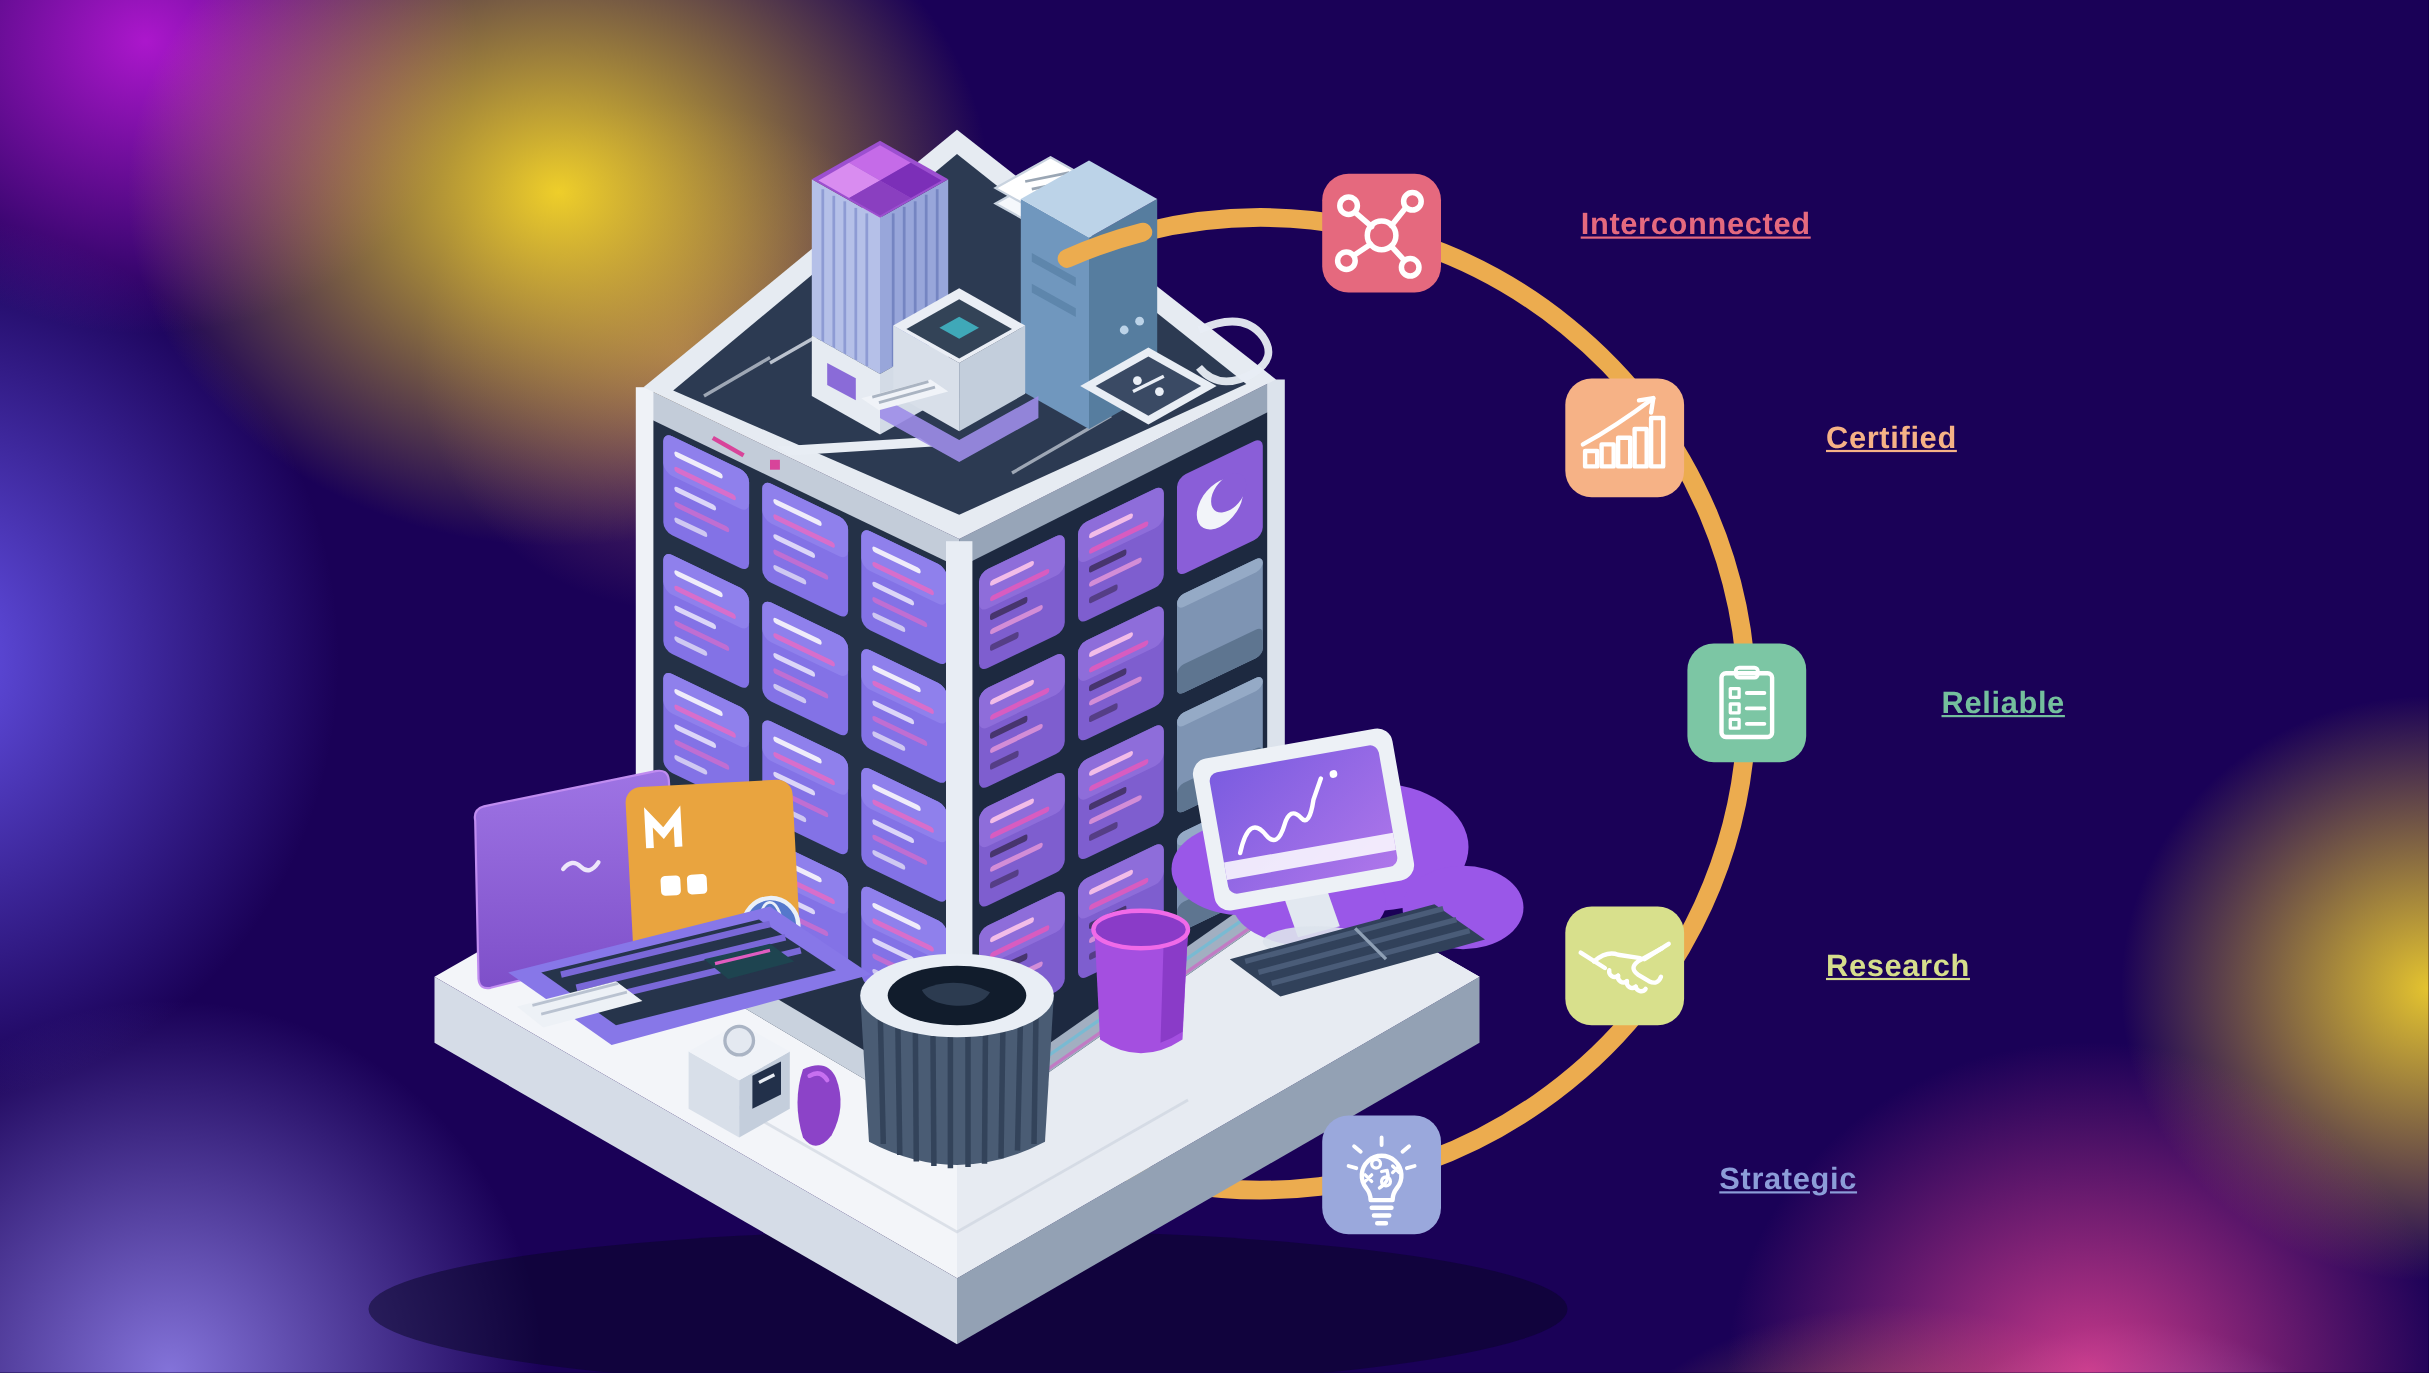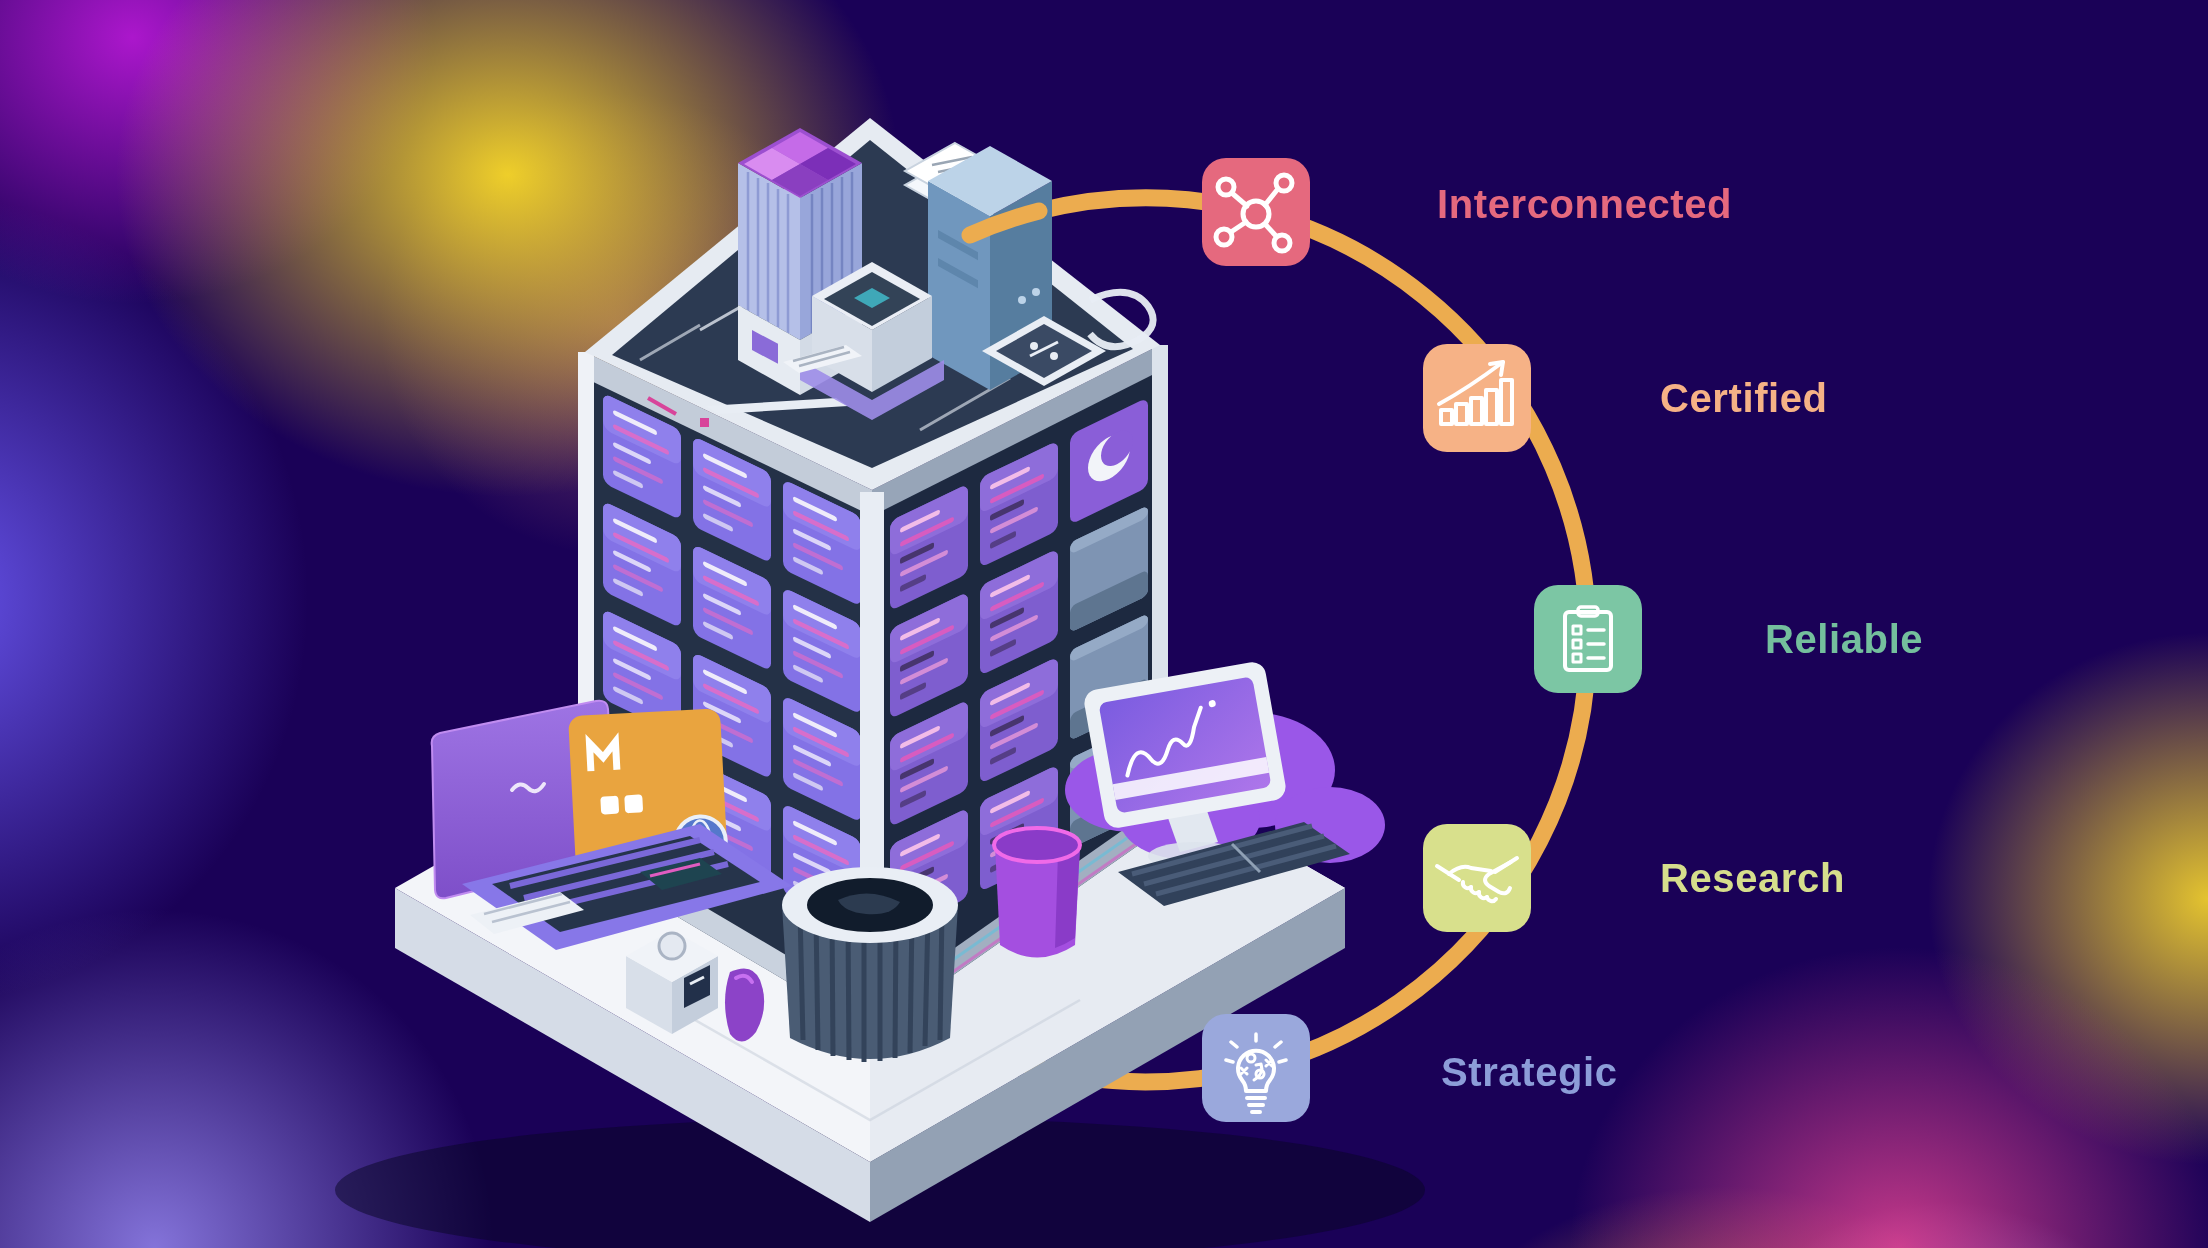--- a/index.html
+++ b/index.html
@@ -13,22 +13,22 @@
       radial-gradient(ellipse 520px 560px at -3% 48%, rgba(110,92,250,.9), rgba(110,92,250,0) 72%),
       radial-gradient(ellipse 470px 470px at 7% 100%, rgba(150,135,240,.85), rgba(150,135,240,0) 72%),
       radial-gradient(ellipse 470px 430px at 86% 100%, rgba(240,70,150,.8), rgba(240,70,150,0) 70%),
       radial-gradient(ellipse 400px 380px at 100% 72%, rgba(245,212,44,.92), rgba(245,212,44,0) 70%),
       radial-gradient(ellipse 430px 320px at 78% 113%, rgba(240,150,70,.85), rgba(240,150,70,0) 70%),
       radial-gradient(ellipse 320px 280px at 88% 112%, rgba(150,160,245,.9), rgba(150,160,245,0) 70%);
     font-family:"Liberation Sans",sans-serif;
   }
   .scene svg{position:absolute;left:0;top:0;}
   .feature-label{
-    position:absolute;font-weight:700;font-size:40px;line-height:1;
-    letter-spacing:.6px;white-space:nowrap;transform:translateY(-50%);
+    position:absolute;font-weight:700;font-size:28px;line-height:1;
+    letter-spacing:.6px;white-space:nowrap;transform:translateY(-50%);text-decoration:underline;
   }
 </style>
 </head>
 <body>
 
 <div class="scene">
 
 <svg width="2208" height="1248" viewBox="0 0 2208 1248">
   <defs>
     <linearGradient id="scrGrad" x1="0" y1="0" x2="1" y2="1">
@@ -382,15 +382,15 @@
         <path stroke-width="3" d="M -2 8 Q 8 2 5 -8 M 5 -8 l -5 1 M 5 -8 l 1 5"></path>
       </g>
     </g>
   </g>
 </svg>
 
 <div class="feature-label" style="left: 1437px; top: 204px; color: rgb(229, 105, 126);">Interconnected</div>
 <div class="feature-label" style="left: 1660px; top: 398px; color: rgb(246, 178, 134);">Certified</div>
 <div class="feature-label" style="left: 1765px; top: 639px; color: rgb(116, 191, 157);">Reliable</div>
 <div class="feature-label" style="left: 1660px; top: 878px; color: rgb(214, 222, 140);">Research</div>
-<div class="feature-label" style="left: 1441px; top: 1072px; color: rgb(140, 157, 216);">Strategic</div>
+<div class="feature-label" style="left: 1563px; top: 1072px; color: rgb(140, 157, 216);">Strategic</div>
 
 </div>
 
 </body></html>

